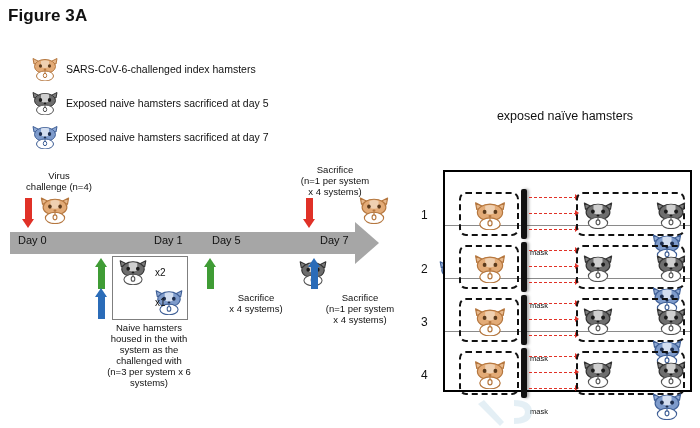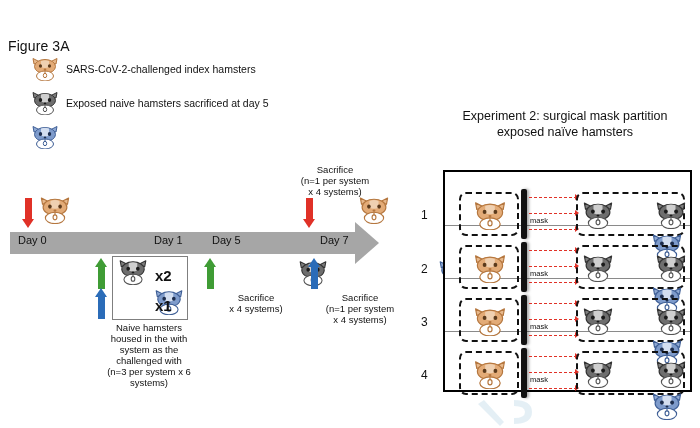--- a/index.html
+++ b/index.html
@@ -1,21 +1,21 @@
 <!DOCTYPE html>
 <html><head>
 <meta charset="utf-8">
 <style>
   html,body{margin:0;padding:0;background:#fff;}
   body{width:700px;height:428px;position:relative;overflow:hidden;
        font-family:"Liberation Sans",sans-serif;color:#111;}
   .abs{position:absolute;}
 
   
-  #fig-title{left:8px;top:6px;font-size:14px;font-weight:normal;letter-spacing:.1px;margin-top:32px;}
+  #fig-title{left:8px;top:6px;font-size:17px;font-weight:bold;letter-spacing:.1px;}
 
   
   #legend{left:30px;top:56px;}
   .legend-row{display:flex;align-items:center;height:26px;margin-bottom:8px;}
   .legend-row .ham{margin-right:6px;}
   .legend-label{font-size:10.5px;white-space:nowrap;}
 
   
   .ham{position:relative;display:inline-block;}
   .ham svg{display:block;}
@@ -38,37 +38,37 @@
   
   .arr-up-green .shaft{top:9px;height:22px;background:#3f9c35;}
   .arr-up-green .headd{top:0;border-left:6.5px solid transparent;border-right:6.5px solid transparent;border-bottom:9px solid #3f9c35;}
   
   .arr-up-blue .shaft{top:9px;height:22px;background:#2b6cb8;}
   .arr-up-blue .headd{top:0;border-left:6.5px solid transparent;border-right:6.5px solid transparent;border-bottom:9px solid #2b6cb8;}
 
   .cap{position:absolute;font-size:9.5px;line-height:11px;text-align:center;white-space:nowrap;}
 
   #day1-box{position:absolute;border:1px solid #7f7f7f;background:#fff;}
-  .xlabel{font-size:15px;font-weight:bold;}
+  .xlabel{font-size:10px;font-weight:normal;}
 
   
   #exp-title{left:432px;top:108px;width:266px;text-align:center;font-size:12.5px;line-height:16px;}
   #panel{left:443px;top:170px;width:249px;height:222px;border:2px solid #000;background:#fff;box-sizing:border-box;}
   .rowline{position:absolute;left:0;width:100%;height:1px;background:#8a8a8a;}
   .rownum{position:absolute;left:421px;font-size:12px;color:#111;}
   .hdr{position:absolute;font-size:11.5px;}
   #hdr-index{left:463px;top:172px;}
   #hdr-naive{left:595px;top:172px;}
   #hdr-airflow{left:515px;top:180px;font-size:7.5px;font-style:italic;transform:rotate(-4deg);}
 
   .cage-row{position:absolute;left:0;width:249px;}
   .dashbox{position:absolute;border:2px dashed #111;border-radius:7px;box-sizing:border-box;}
   .mask-bar{position:absolute;width:6px;background:#111;border-radius:2px;
             box-shadow:2px 0 3px rgba(0,0,0,.35);}
-  .mask-cap{position:absolute;font-size:7.5px;color:#111;}
+  .mask-cap{position:absolute;font-size:7.5px;color:#111;margin-top:32px;}
   .flow{position:absolute;height:0;border-top:1px dashed #e03127;}
   .flow-tip{position:absolute;width:0;height:0;
             border-top:3px solid transparent;border-bottom:3px solid transparent;
             border-left:4.5px solid #e03127;}
 
   
   #watermark{left:470px;top:396px;width:120px;height:32px;opacity:.30;}
 </style>
 </head>
 <body>
@@ -85,21 +85,21 @@
         <ellipse cx="30" cy="19" rx="21" ry="14" fill="#e3ab77" stroke="#b5773f" stroke-width="2"></ellipse>
         <path d="M22 8 Q30 5 38 8 L38 20 Q30 24 22 20 Z" fill="#f3dcc4" opacity=".75"></path>
         <ellipse cx="21" cy="18" rx="3.2" ry="3.6" fill="#5b3a1c"></ellipse>
         <ellipse cx="39" cy="18" rx="3.2" ry="3.6" fill="#5b3a1c"></ellipse>
         <ellipse cx="30" cy="25" rx="2.6" ry="1.9" fill="#b5773f"></ellipse>
         <ellipse cx="30" cy="38" rx="17" ry="10" fill="#fff" stroke="#b5773f" stroke-width="2"></ellipse>
         <path d="M30 27 L30 34" stroke="#b5773f" stroke-width="2"></path>
         <ellipse cx="30" cy="37" rx="3.4" ry="4.4" fill="#fff" stroke="#b5773f" stroke-width="2"></ellipse>
       </svg>
     </span>
-    <span class="legend-label">SARS-CoV-2-challenged index hamsters</span>
+    <span class="legend-label">SARS-CoV-6-challenged index hamsters</span>
   </div>
 
   <div class="legend-row">
     <span class="ham">
       <svg width="30" height="24" viewBox="0 0 60 48">
         <path d="M8 14 L6 3 L20 10 Z" fill="#7f7f7f" stroke="#333" stroke-width="2" stroke-linejoin="round"></path>
         <path d="M52 14 L54 3 L40 10 Z" fill="#7f7f7f" stroke="#333" stroke-width="2" stroke-linejoin="round"></path>
         <ellipse cx="30" cy="19" rx="21" ry="14" fill="#6e6e6e" stroke="#333" stroke-width="2"></ellipse>
         <path d="M22 7 Q30 4 38 7 L38 21 Q30 25 22 21 Z" fill="#d9d9d9" opacity=".9"></path>
         <ellipse cx="21" cy="18" rx="3.4" ry="3.8" fill="#1a1a1a"></ellipse>
@@ -121,26 +121,31 @@
         <ellipse cx="30" cy="19" rx="21" ry="14" fill="#7e9bcb" stroke="#3f5f96" stroke-width="2"></ellipse>
         <path d="M22 7 Q30 4 38 7 L38 21 Q30 25 22 21 Z" fill="#dde6f4" opacity=".9"></path>
         <ellipse cx="21" cy="18" rx="3.4" ry="3.8" fill="#1d2d4d"></ellipse>
         <ellipse cx="39" cy="18" rx="3.4" ry="3.8" fill="#1d2d4d"></ellipse>
         <ellipse cx="30" cy="25" rx="2.6" ry="1.9" fill="#1d2d4d"></ellipse>
         <ellipse cx="30" cy="38" rx="17" ry="10" fill="#fff" stroke="#3f5f96" stroke-width="2"></ellipse>
         <path d="M30 27 L30 34" stroke="#3f5f96" stroke-width="2"></path>
         <ellipse cx="30" cy="37" rx="3.4" ry="4.4" fill="#fff" stroke="#3f5f96" stroke-width="2"></ellipse>
       </svg>
     </span>
+    <span class="legend-label">Exposed naive hamsters sacrificed at day 7</span>
   </div>
 </div>
 
 <div class="abs" id="timeline-wrap">
 
   
+  <div class="cap" style="left:14px;top:0px;width:90px;">
+    <div>Virus</div>
+    <div>challenge (n=4)</div>
+  </div>
 
   
   <div class="arrow arr-down" style="left:22px;top:28px;width:13px;height:32px;">
     <span class="shaft"></span>
       <span class="headd"></span>
   </div>
   
   <span class="ham abs" style="left:38px;top:26px;">
     <svg width="34" height="28" viewBox="0 0 60 48">
       <path d="M8 14 L6 3 L20 10 Z" fill="#e8b98c" stroke="#b5773f" stroke-width="2" stroke-linejoin="round"></path>
@@ -286,21 +291,20 @@
     </svg>
   </span>
   <div class="cap" style="left:300px;top:122px;width:120px;">
     <div>Sacrifice</div>
     <div>(n=1 per system</div>
     <div>x 4 systems)</div>
   </div>
 </div>
 
 <div class="abs" id="exp-title">
-  <div>Experiment 2: surgical mask partition</div>
   <div>exposed naïve hamsters</div>
 </div>
 
 <div class="hdr abs" id="hdr-index">Index</div>
 <div class="hdr abs" id="hdr-airflow">Air-flow</div>
 <div class="hdr abs" id="hdr-naive">Naïve</div>
 
 <div class="rownum" style="top:208px;">1</div>
 <div class="rownum" style="top:262px;">2</div>
 <div class="rownum" style="top:315px;">3</div>

